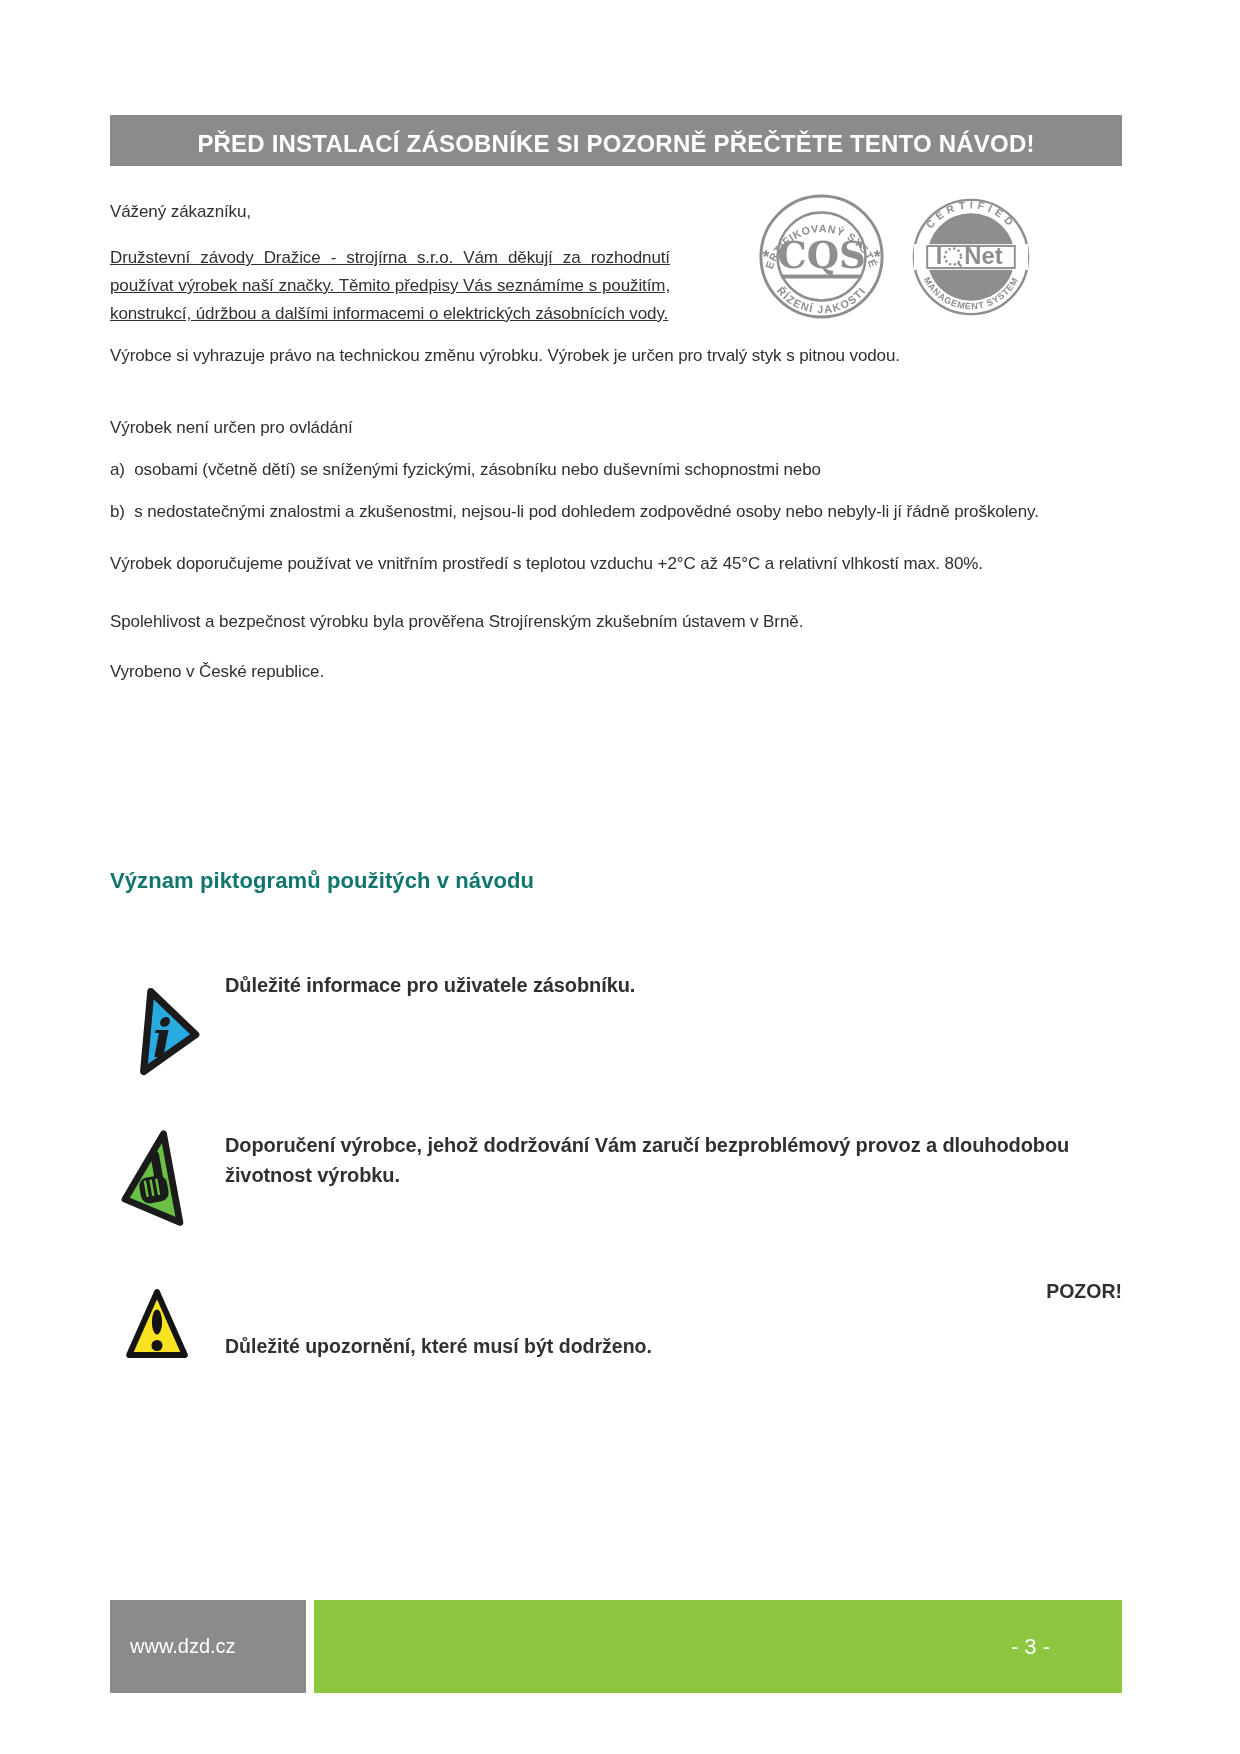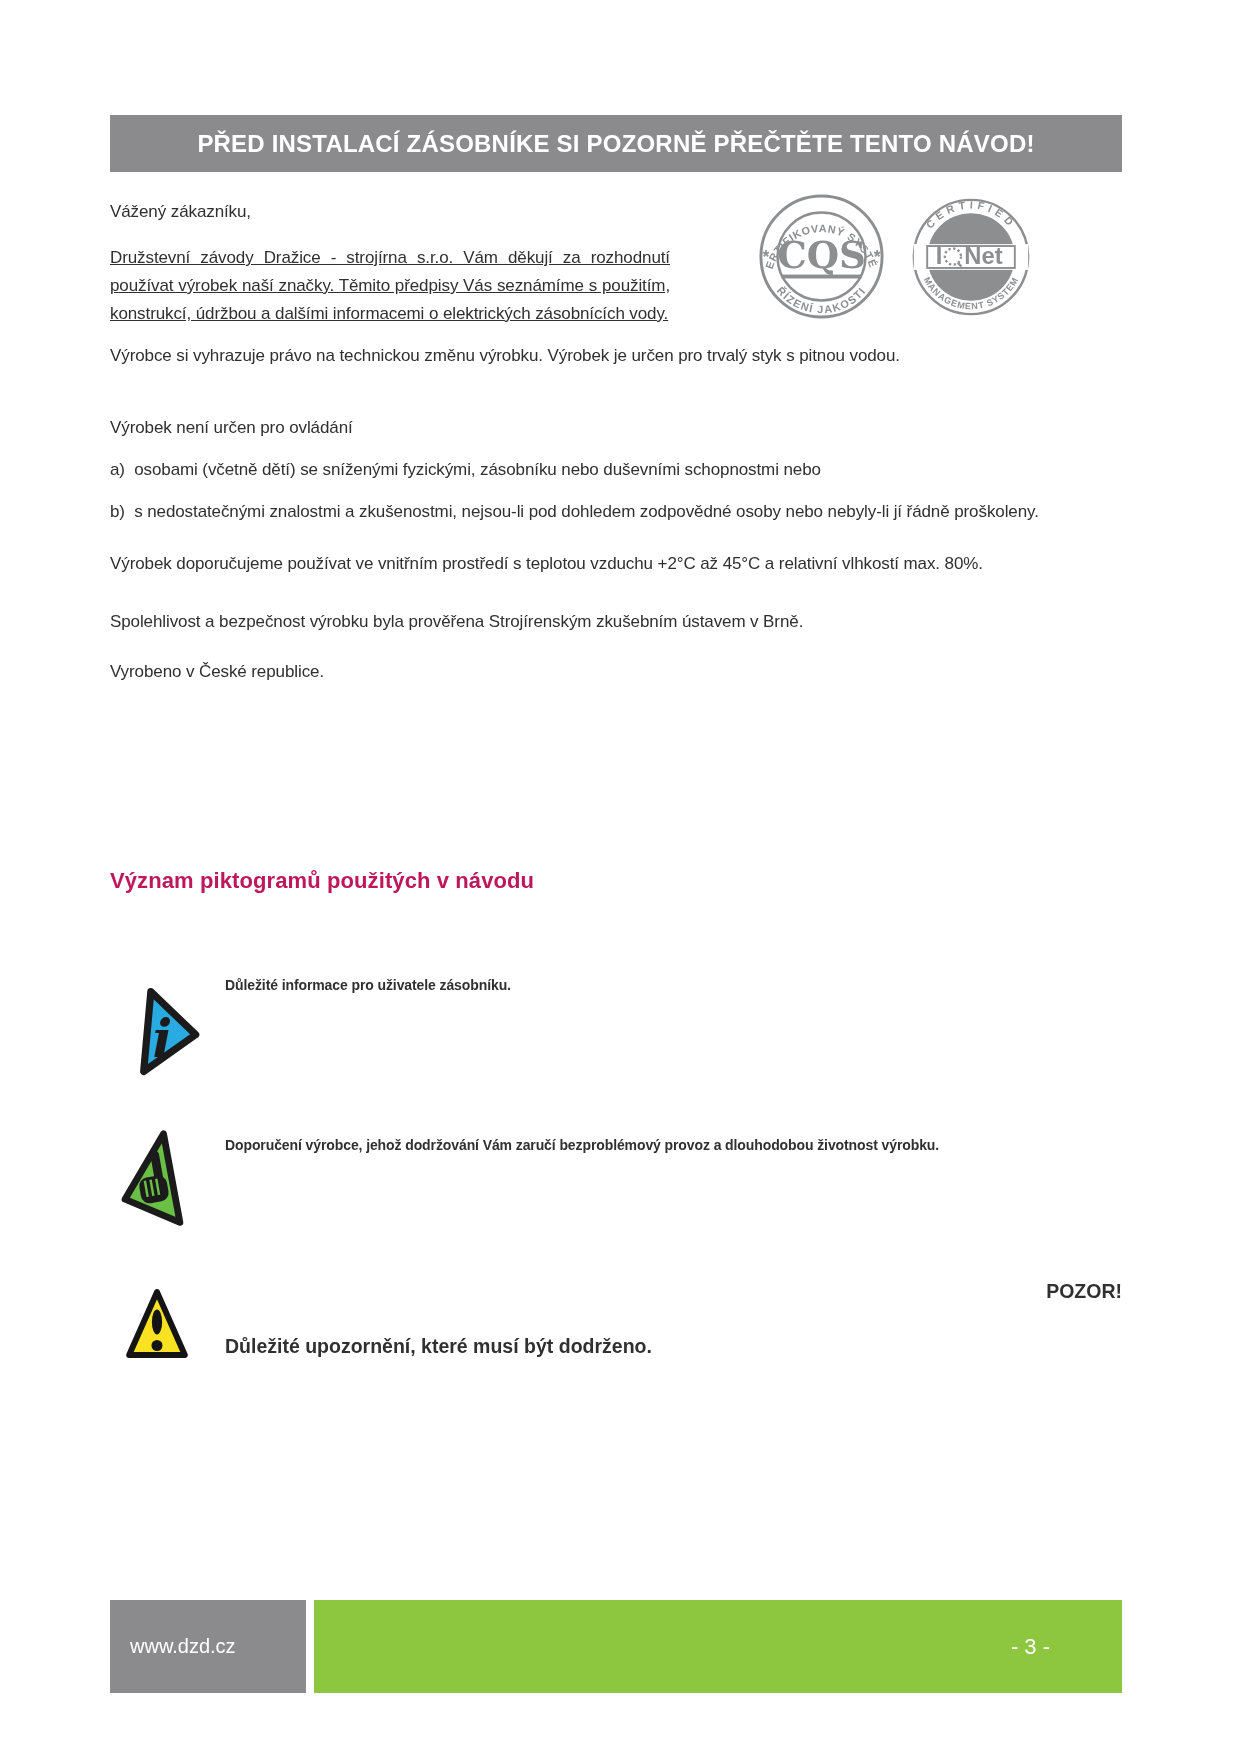--- a/index.html
+++ b/index.html
@@ -2,51 +2,51 @@
 <html><head>
 <meta charset="utf-8">
 <style>
   * { margin:0; padding:0; box-sizing:border-box; }
   html,body { background:#ffffff; }
   .page {
     position:relative; width:1240px; height:1754px; background:#ffffff;
     font-family:"Liberation Sans", sans-serif; color:#303030; overflow:hidden;
   }
   .banner {
-    position:absolute; left:110px; top:115px; width:1012px; height:57px;
+    position:absolute; left:110px; top:115px; width:1012px; height:51px;
     background:#8b8b8e; color:#ffffff; font-size:24px; font-weight:bold;
     text-align:center; line-height:57px; letter-spacing:.2px;
   }
   .content { position:absolute; left:110px; top:172px; width:1012px; }
   .content p { font-size:17px; line-height:28px; letter-spacing:-.1px; }
   .justify { text-align:justify; }
   .prewrap { white-space:pre-wrap; }
   .salutation { margin-top:26px; }
   .thanks { margin-top:18px; width:560px;text-decoration:underline; }
   .p-change  { margin-top:14px; }
   .p-notfor  { margin-top:44px; }
   .p-itema   { margin-top:14px; }
   .p-itemb   { margin-top:14px; }
   .p-climate { margin-top:24px; }
   .p-tested  { margin-top:30px; }
   .p-madein  { margin-top:22px; }
   .logos { position:absolute; left:758px; top:193px; display:flex; gap:26px; align-items:center; }
   .section-heading {
-    margin-top:182px; color:#be185d; font-size:22px; font-weight:bold; letter-spacing:.1px;
+    margin-top:182px; color:#0f766e; font-size:22px; font-weight:bold; letter-spacing:.1px;
   }
   .picto-row { display:flex; align-items:flex-start; }
   .row-info { margin-top:72px; min-height:140px; }
   .row-hand { margin-top:20px; min-height:140px; }
   .row-warn { margin-top:8px;  min-height:120px; }
   .picto-icon-col { width:115px; flex:none; padding-left:12px; }
   .row-info .picto-icon-col { padding-top:16px; padding-left:22px; }
   .row-hand .picto-icon-col { padding-top:2px;  padding-left:8px; }
   .row-warn .picto-icon-col { padding-top:12px; padding-left:14px; }
   .picto-text {
-    font-weight:bold; font-size:14px; line-height:30px; letter-spacing:-.1px;
+    font-weight:bold; font-size:20px; line-height:30px; letter-spacing:-.1px;
     padding-top:4px; flex:1;
   }
   .warn-title { font-weight:bold; font-size:19.5px; padding-top:6px;text-align:right; }
   .warn-text  { font-weight:bold; font-size:19.5px; margin-top:32px; }
   .footer { position:absolute; left:110px; top:1600px; width:1012px; height:93px; display:flex; }
   .footer-web {
     width:196px; background:#8b8b8e; color:#ffffff; font-size:20px;
     display:flex; align-items:center; padding-left:20px;
   }
   .footer-gap { width:8px; background:#ffffff; }

